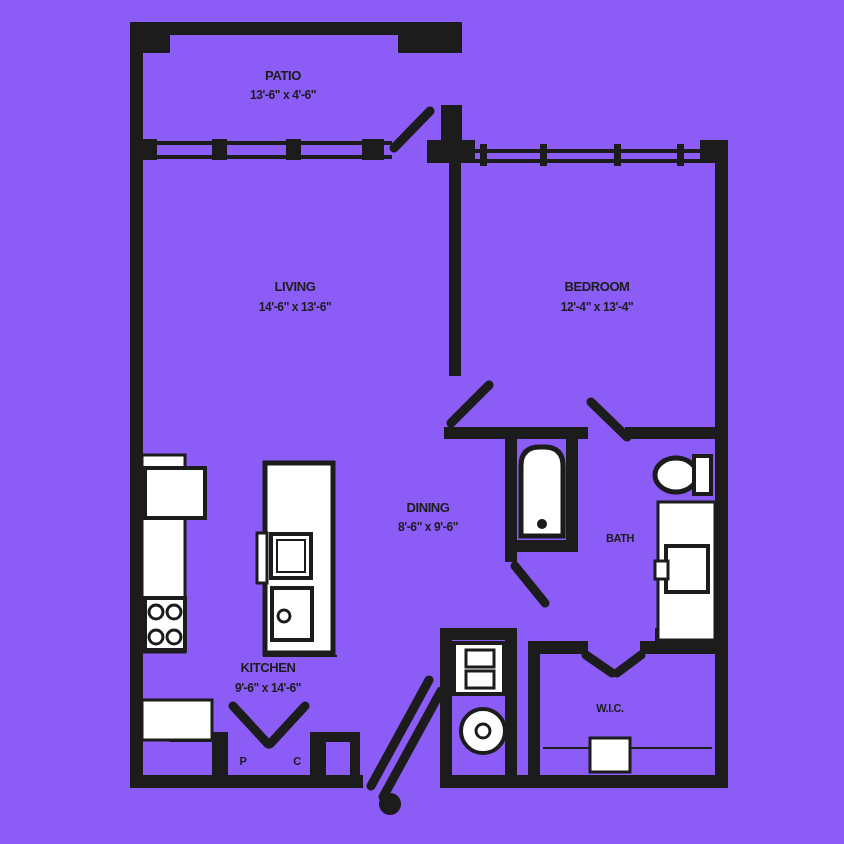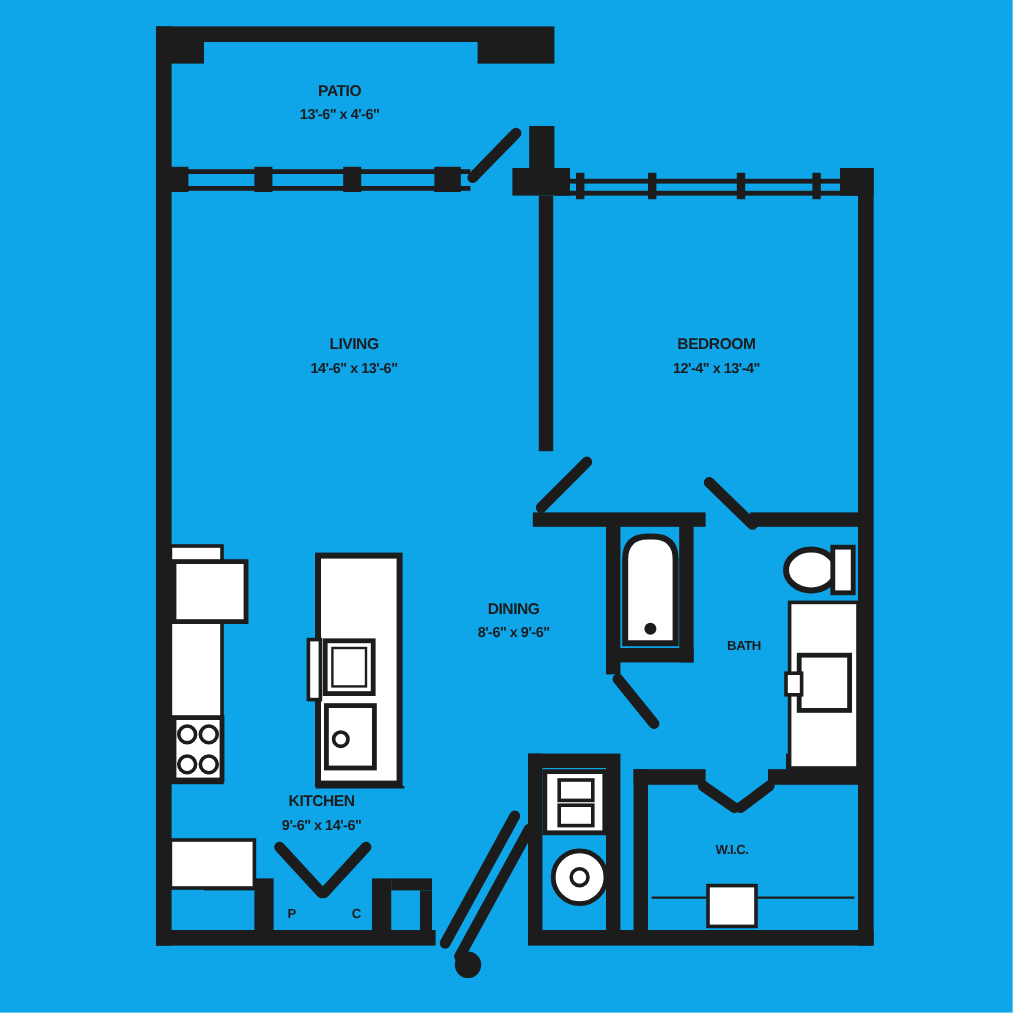--- a/index.html
+++ b/index.html
@@ -1,16 +1,16 @@
 <!DOCTYPE html>
 <html><head>
 <meta charset="utf-8">
 <style>
   html,body{margin:0;padding:0;background:#ffffff;}
-  .stage{position:relative;width:844px;height:844px;background:#0ea5e9;overflow:hidden;
+  .stage{position:relative;width:844px;height:844px;background:#8b5cf6;overflow:hidden;
          font-family:"Liberation Sans",sans-serif;}
   svg{position:absolute;left:0;top:0;}
   .wall{fill:#1c1c1c;stroke:none;}
   .thin{fill:#1c1c1c;}
   .door{stroke:#1c1c1c;stroke-width:9;stroke-linecap:round;fill:none;}
   .fix{fill:#ffffff;stroke:#1c1c1c;}
   .room-label{font-weight:bold;fill:#1c1c1c;font-size:13px;letter-spacing:-0.4px;text-anchor:middle;}
   .room-dims{font-weight:bold;fill:#1c1c1c;font-size:12px;letter-spacing:-0.4px;text-anchor:middle;}
   .small-label{font-weight:bold;fill:#1c1c1c;font-size:11px;letter-spacing:-0.4px;text-anchor:middle;}
 </style>

